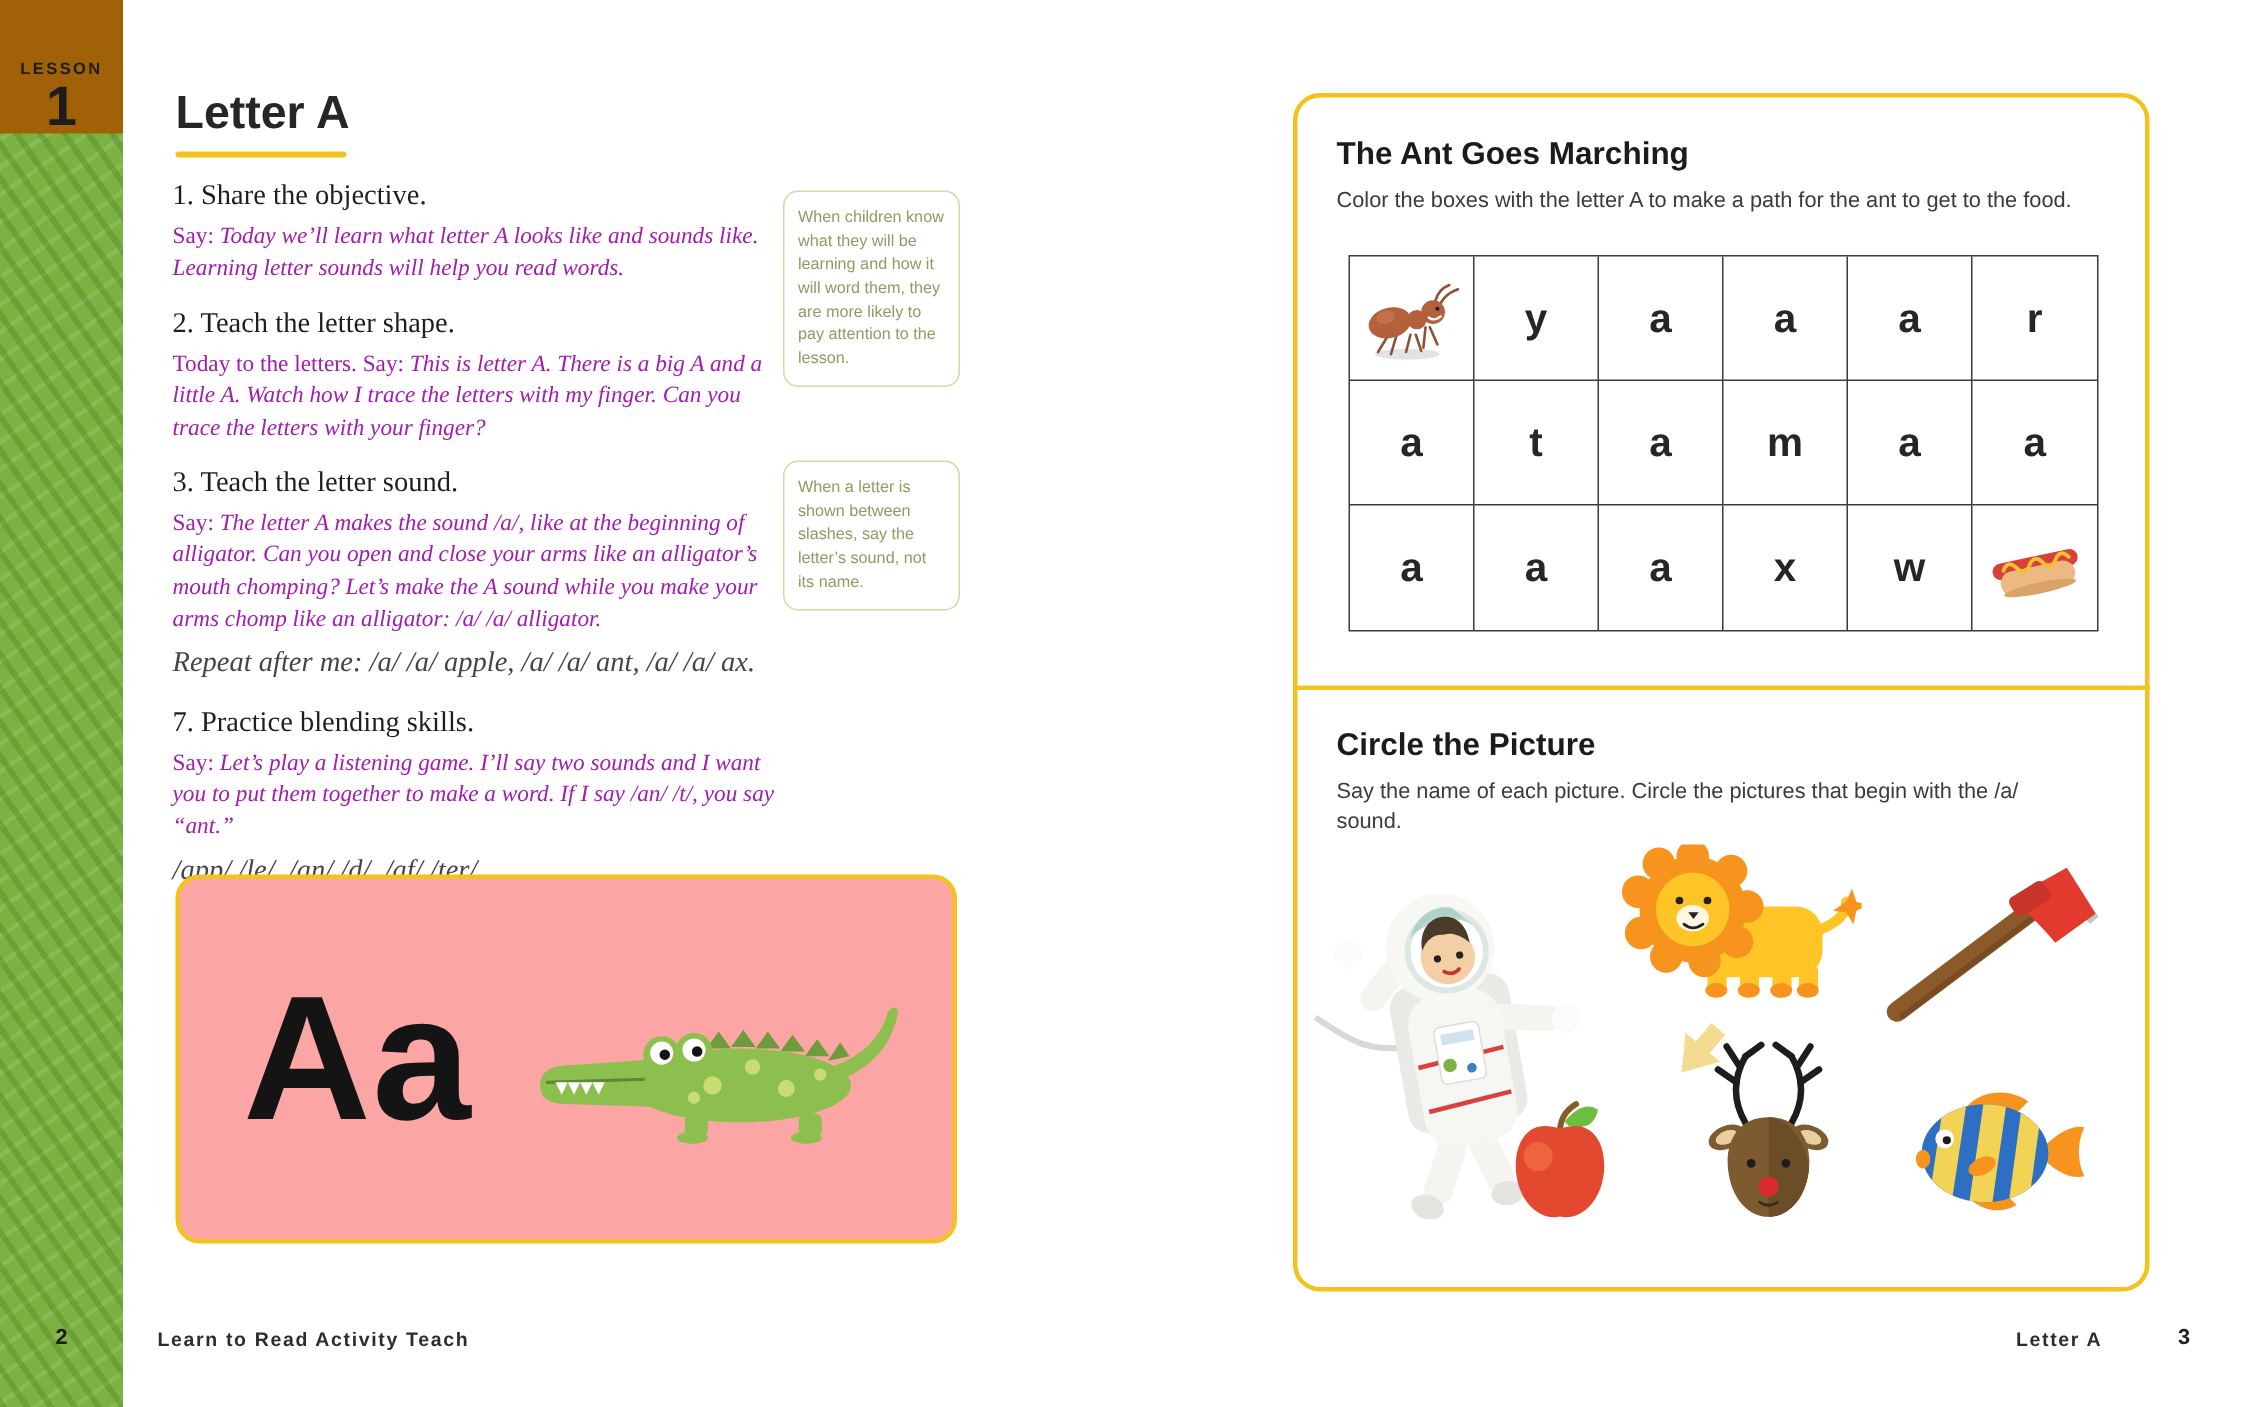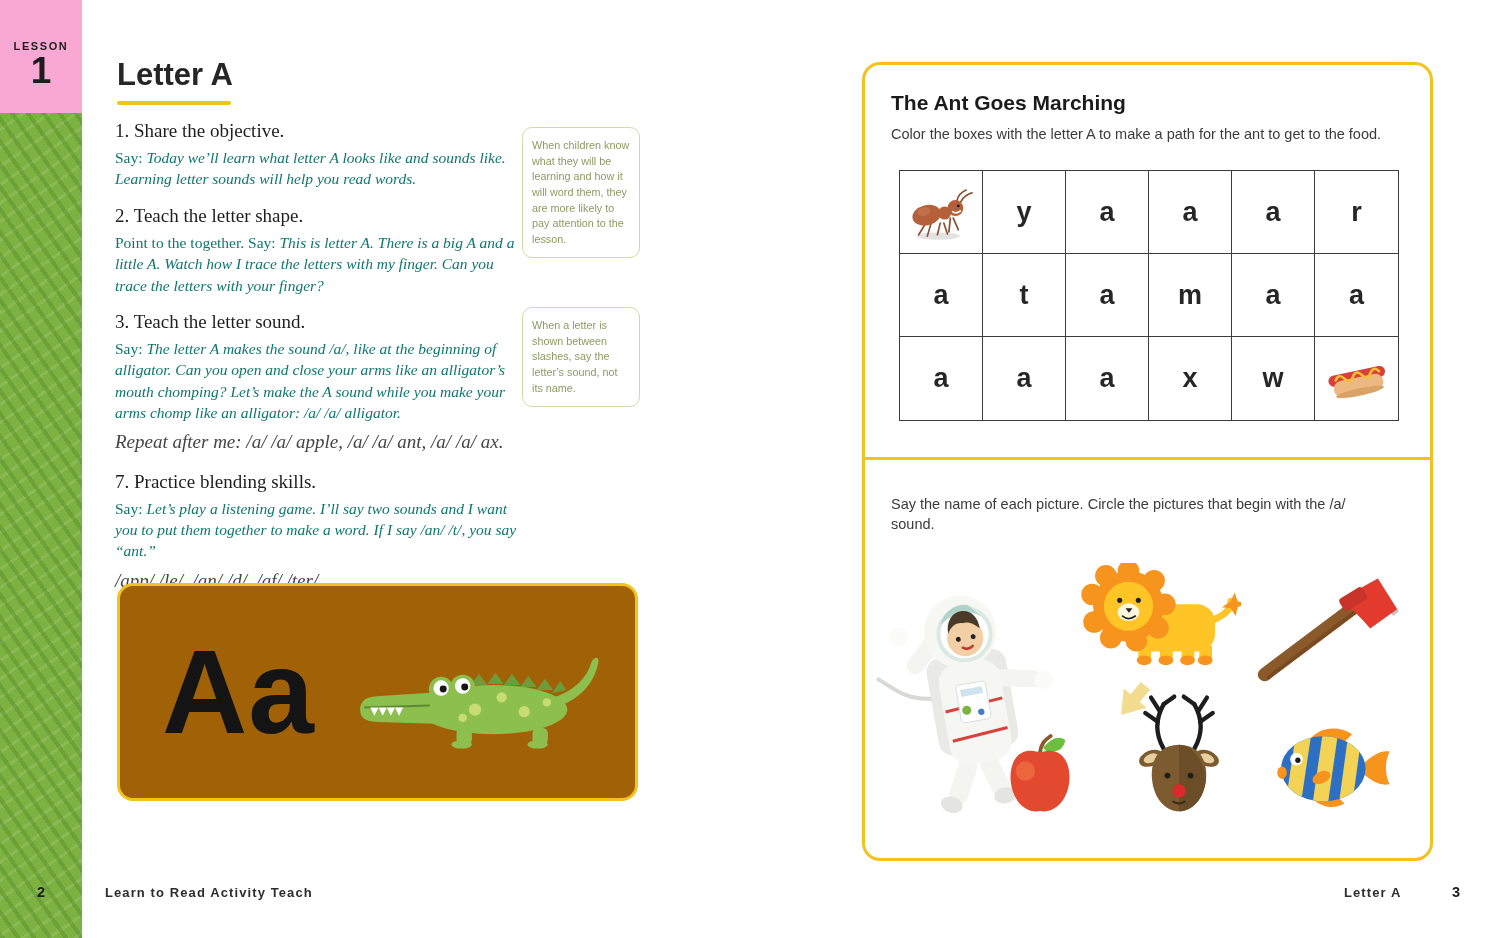--- a/index.html
+++ b/index.html
@@ -9,48 +9,48 @@
   }
   
   .strip{
     position:absolute;left:0;top:0;width:82px;height:938px;
     background-color:#7CB242;
     background-image:
       repeating-linear-gradient(55deg, rgba(74,128,32,0.35) 0 4px, transparent 4px 13px),
       repeating-linear-gradient(145deg, rgba(255,255,255,0.10) 0 3px, transparent 3px 15px);
   }
   .badge{
-    position:absolute;left:0;top:0;width:82px;height:113px;background:#f9a8d4;
+    position:absolute;left:0;top:0;width:82px;height:89px;background:#a16207;
     text-align:center;color:#1d1d1d;
   }
   .badge .lesson{font-size:11px;font-weight:bold;letter-spacing:1.6px;padding-top:40px;}
   .badge .num{font-size:37px;font-weight:bold;line-height:1.05;}
 
   
   .page-title{position:absolute;left:117px;top:57px;font-size:31px;font-weight:bold;color:#262626;}
   .title-underline{position:absolute;left:117px;top:101px;width:114px;height:4px;background:#F2C21E;border-radius:2px;}
 
   .content{position:absolute;left:115px;top:120px;width:402px;}
   .sec-h{font-family:"Liberation Serif",serif;font-size:19px;font-weight:normal;color:#1e1e1e;margin:15px 0 5px;}
   .sec-h.first{margin-top:0;}
-  .sec-p{font-family:"Liberation Serif",serif;font-size:15.5px;line-height:1.38;color:#0f766e;margin:0 0 4px;font-style:italic;}
+  .sec-p{font-family:"Liberation Serif",serif;font-size:15.5px;line-height:1.38;color:#a21caf;margin:0 0 4px;font-style:italic;}
   .sec-p .lead{font-style:normal;}
   .sec-extra{font-family:"Liberation Serif",serif;font-size:19px;line-height:1.38;color:#454545;margin:6px 0 2px;font-style:italic;}
 
   .note{
     position:absolute;left:522px;width:118px;box-sizing:border-box;
     border:1.5px solid #D5D9A6;border-radius:10px;padding:10px 9px;
     font-size:10.8px;line-height:1.45;color:#8E9B62;background:#fff;
   }
   .note1{top:127px;}
   .note2{top:307px;}
 
   .aa-card{
-    position:absolute;left:117px;top:583px;width:521px;height:218px;box-sizing:border-box;
-    border:3px solid #F2C21E;border-radius:16px;background:#a16207;
+    position:absolute;left:117px;top:583px;width:521px;height:246px;box-sizing:border-box;
+    border:3px solid #F2C21E;border-radius:16px;background:#fca5a5;
     display:flex;align-items:center;
   }
   .aa-letters{font-size:118px;font-weight:bold;color:#141414;margin-left:42px;letter-spacing:1px;line-height:1;}
   .aa-gator{margin-left:26px;margin-top:26px;}
 
   
   .panel{
     position:absolute;left:862px;top:62px;width:571px;height:799px;box-sizing:border-box;
     border:3px solid #F2C21E;border-radius:18px;background:#fff;
   }
@@ -98,21 +98,21 @@
 </div>
 
 <div class="page-title">Letter A</div>
 <div class="title-underline"></div>
 
 <div class="content">
   <div class="sec-h first">1. Share the objective.</div>
   <p class="sec-p"><span class="lead">Say:</span> <span>Today we’ll learn what letter A looks like and sounds like. Learning letter sounds will help you read words.</span></p>
 
   <div class="sec-h">2. Teach the letter shape.</div>
-  <p class="sec-p"><span class="lead">Point to the together. Say:</span> <span>This is letter A. There is a big A and a little A. Watch how I trace the letters with my finger. Can you trace the letters with your finger?</span></p>
+  <p class="sec-p"><span class="lead">Today to the letters. Say:</span> <span>This is letter A. There is a big A and a little A. Watch how I trace the letters with my finger. Can you trace the letters with your finger?</span></p>
 
   <div class="sec-h">3. Teach the letter sound.</div>
   <p class="sec-p"><span class="lead">Say:</span> <span>The letter A makes the sound /a/, like at the beginning of alligator. Can you open and close your arms like an alligator’s mouth chomping? Let’s make the A sound while you make your arms chomp like an alligator: /a/ /a/ alligator.</span></p>
   <p class="sec-extra">Repeat after me: /a/ /a/ apple, /a/ /a/ ant, /a/ /a/ ax.</p>
 
   <div class="sec-h">7. Practice blending skills.</div>
   <p class="sec-p"><span class="lead">Say:</span> <span>Let’s play a listening game. I’ll say two sounds and I want you to put them together to make a word. If I say /an/ /t/, you say “ant.”</span></p>
   <p class="sec-extra">/app/ /le/, /an/ /d/, /af/ /ter/</p>
 </div>
 
@@ -198,20 +198,21 @@
             <rect x="17" y="33" width="68" height="22" rx="11" fill="#ECB983"></rect>
             <ellipse cx="51" cy="53" rx="33" ry="5" fill="#D9A267"></ellipse>
             <path d="M22,31 q6,-9 12,0 q6,9 12,0 q6,-9 12,0 q6,9 12,0 q6,-9 12,0" stroke="#F2C030" stroke-width="3.5" fill="none" stroke-linecap="round"></path>
           </g>
         </svg>
       </div>
     </div>
   </div>
 
   <div class="act2">
+    <div class="act-title">Circle the Picture</div>
     <div class="act-sub">Say the name of each picture. Circle the pictures that begin with the /a/ sound.</div>
   </div>
 
   <svg class="pic pic-astronaut" width="196" height="228" viewBox="0 0 195 225">
     <path d="M2,92 C26,108 36,114 60,112" stroke="#d8d8d4" stroke-width="4" fill="none"></path>
     <g transform="rotate(-10 100 110)">
       <rect x="56" y="66" width="80" height="98" rx="14" fill="#E9E9E5"></rect>
       <rect x="34" y="52" width="46" height="17" rx="8.5" fill="#F4F4F1" transform="rotate(-42 56 60)"></rect>
       <circle cx="35" cy="38" r="9.5" fill="#FBFBFA"></circle>
       <rect x="114" y="90" width="54" height="17" rx="8.5" fill="#F4F4F1" transform="rotate(12 140 98)"></rect>

